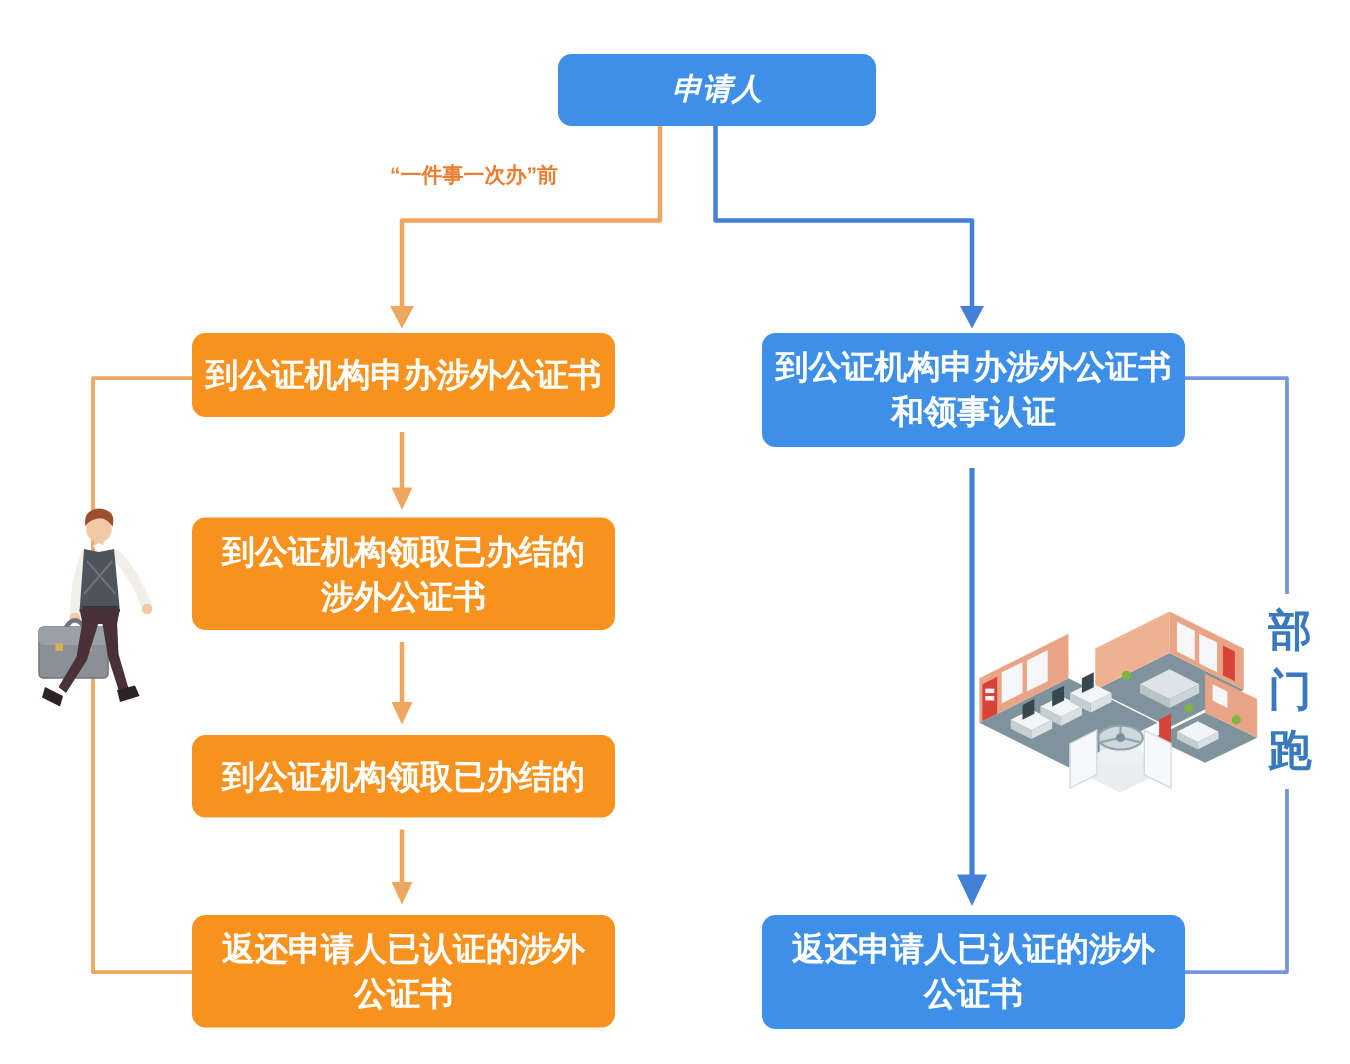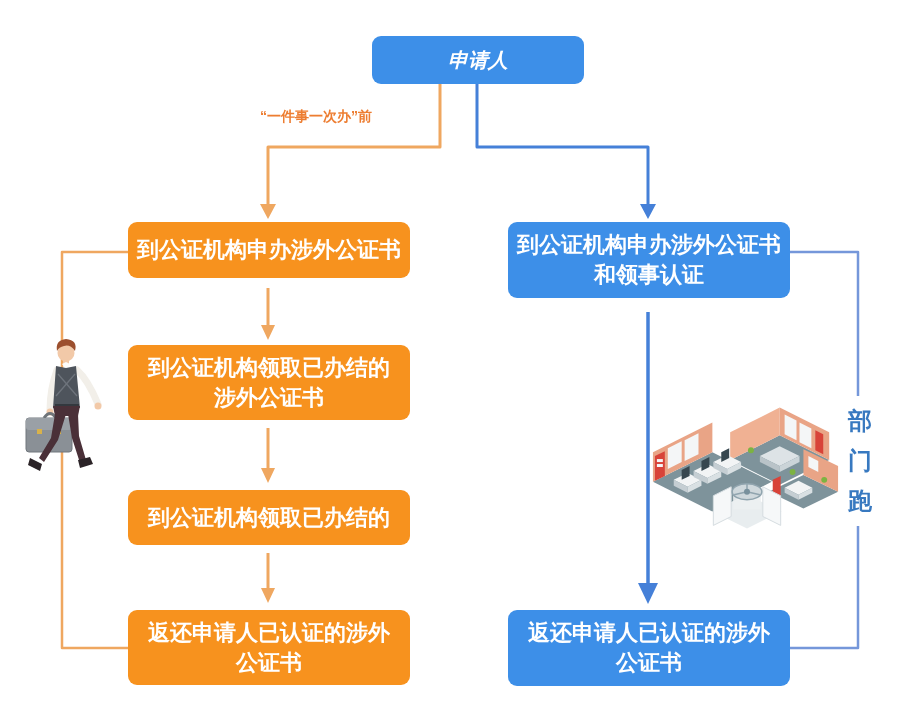--- a/index.html
+++ b/index.html
@@ -26,21 +26,21 @@
   .box .ln{display:block;}
   .ln:empty{display:none;}
 
   .branch-label{
     position:absolute;font-size:14px;font-weight:bold;white-space:nowrap;
   }
   .branch-label.before{color:var(--orange-label);}
   .branch-label.after{color:var(--blue-label);}
 
   .side-label{
-    position:absolute;width:34px;font-size:24px;font-weight:bold;
+    position:absolute;width:34px;font-size:29px;font-weight:bold;
     color:var(--side-label);background:#fff;text-align:center;
     line-height:40px;word-break:break-all;padding:5px 0;
   }
   .illus{position:absolute;}
 </style>
 </head>
 <body>
 
 <div id="stage">
 

